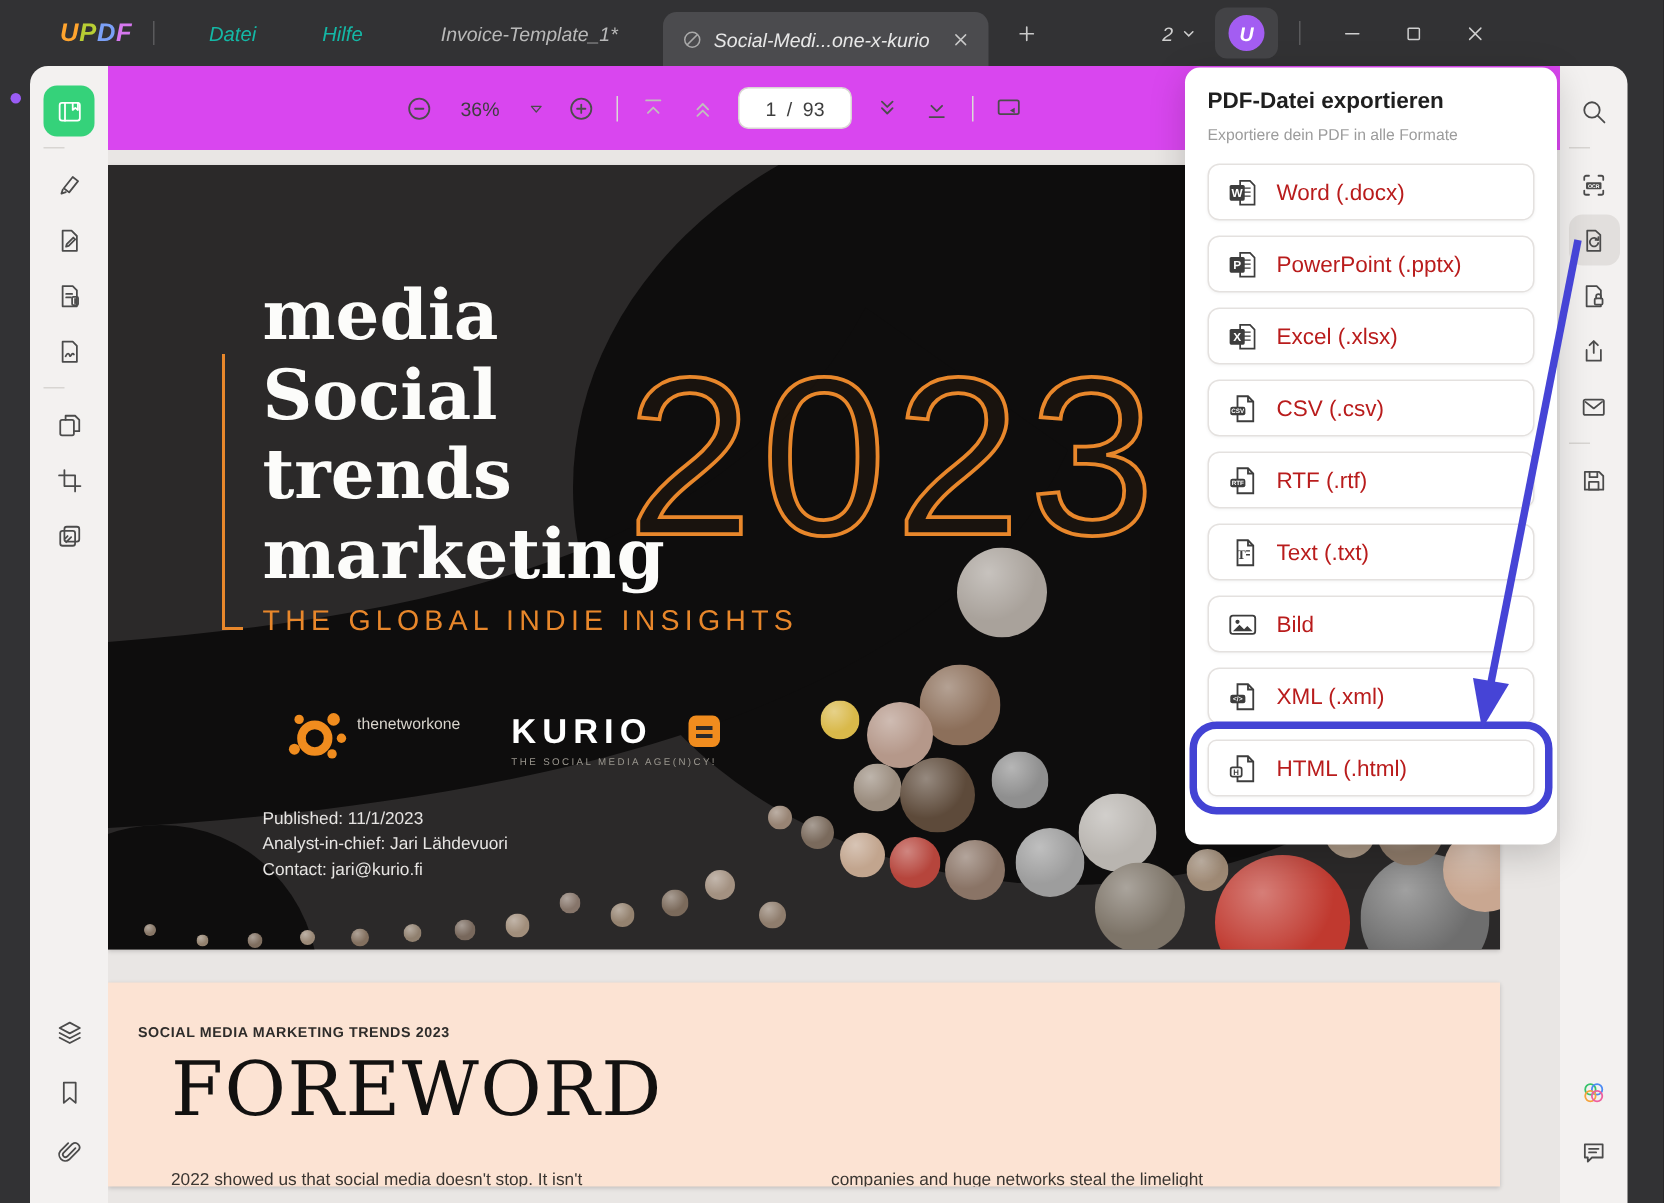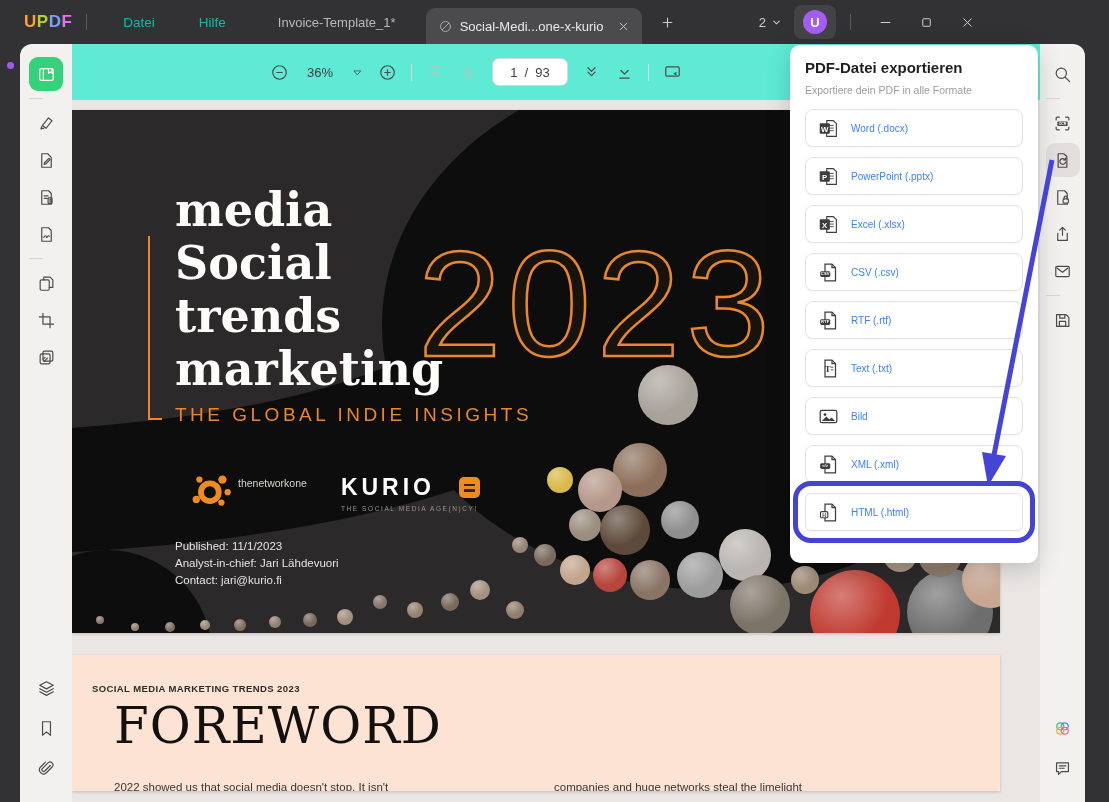--- a/index.html
+++ b/index.html
@@ -1,20 +1,20 @@
 <!DOCTYPE html>
 <html><head>
 <meta charset="utf-8">
 <style>
   html,body{margin:0;padding:0;background:#232325;}
   *{box-sizing:border-box;}
   .window{position:relative;width:1109px;height:802px;background:#323234;overflow:hidden;
     font-family:"Liberation Sans",sans-serif;-webkit-font-smoothing:antialiased;}
   
-  .titlebar{position:absolute;left:0;top:0;width:996px;height:44px;display:flex;align-items:center;z-index:60;}
+  .titlebar{position:absolute;left:16px;top:0;width:996px;height:44px;display:flex;align-items:center;z-index:60;font-style:italic;}
   .logo{font-weight:bold;font-size:17px;letter-spacing:.5px;margin-left:24px;}
   .lg0{color:#ffa42e}.lg1{color:#b9ce34}.lg2{color:#7ba0f7}.lg3{color:#d678ef}
   .tb-sep{width:1px;height:16px;background:#5a5a5c;margin:0 14px;}
   .menu-item{color:#14b8a6;font-size:13.5px;padding:0 22px;cursor:default;}
   .tab{display:flex;align-items:center;color:#b9b9b9;font-size:13px;}
   .tab.inactive{padding:0 30px;}
   .tab.active{background:#4b4b4e;height:36px;align-self:flex-end;border-radius:9px 9px 0 0;
     padding:0 12px 0 12px;color:#e8e8e8;min-width:215px;}
   .tab-icon svg{width:15px;height:15px;margin-right:7px;display:block;}
   .tab-close{margin-left:14px;display:flex;}
@@ -39,21 +39,21 @@
   .rail-bottom{margin-top:auto;padding-bottom:14px;display:flex;flex-direction:column;align-items:center;}
   .rail-btn{width:34px;height:34px;border-radius:9px;display:flex;align-items:center;justify-content:center;margin:3px 0;}
   .rail-btn svg{width:19px;height:19px;stroke:#4b4b4b;fill:none;stroke-width:1.5;stroke-linecap:round;stroke-linejoin:round;}
   .rail-btn.active-green{background:#35d27a;}
   .rail-btn.active-green svg *{stroke:#fff;}
   .rail-btn.active-grey{background:#e2dfdd;}
   .rail-div{width:14px;height:1px;background:#d8d5d2;margin:7px 0;}
   
   .canvas-area{width:968px;position:relative;}
   .toolbar{position:absolute;left:0;top:0;width:100%;height:56px;display:flex;align-items:center;
-    padding-left:198px;gap:14px;background:#5eead4;}
+    padding-left:198px;gap:14px;background:#d946ef;}
   .tb-btn{display:flex;align-items:center;}
   .tb-btn svg{width:19px;height:19px;stroke:#4c4c4c;fill:none;stroke-width:1.5;stroke-linecap:round;stroke-linejoin:round;}
   .tb-btn.small svg{width:13px;height:13px;}
   .tb-dis svg *{stroke:#c2bfbd;}
   .zoom-label{font-size:13px;color:#3e3e3e;min-width:34px;text-align:center;}
   .tbar-sep{width:1px;height:17px;background:#dcd9d6;}
   .page-box{background:#fff;border:1px solid #d9d6d3;border-radius:7px;height:28px;min-width:76px;
     display:flex;align-items:center;justify-content:center;font-size:13px;color:#3e3e3e;gap:7px;padding:0 12px;}
   .viewport{position:absolute;left:0;top:56px;width:100%;height:702px;background:#e9e6e4;overflow:hidden;}
   
@@ -90,21 +90,21 @@
   .p2-body.left{left:42px;} .p2-body.right{left:482px;}
   
   .export-panel{position:absolute;left:790px;top:45px;width:248px;height:518px;background:#fff;
     border-radius:10px;box-shadow:0 6px 24px rgba(0,0,0,.18);z-index:40;padding:14px 15px 0 15px;}
   .ep-title{font-size:15px;font-weight:bold;color:#1f1f1f;}
   .ep-sub{font-size:10.5px;color:#9c9c9c;margin-top:8px;}
   .ep-list{margin-top:13px;display:flex;flex-direction:column;gap:10px;}
   .export-btn{height:38px;background:#fff;border:1px solid #e4e1df;border-radius:8px;display:flex;
     align-items:center;padding:0 12px;gap:12px;box-shadow:0 1px 2px rgba(0,0,0,.04);}
   .export-btn .fi{display:flex;} .export-btn .fi svg{width:21px;height:21px;}
-  .export-btn .lbl{font-size:10px;color:#3b82f6;}
+  .export-btn .lbl{font-size:15px;color:#b91c1c;}
   .export-btn.highlight{outline:5px solid #4343d4;outline-offset:7px;border-radius:6px;}
   
   .arrow-overlay{position:absolute;left:0;top:0;width:1109px;height:802px;z-index:50;pointer-events:none;}
 </style>
 </head>
 <body>
 
 <div class="window">
 
   <div class="titlebar">

